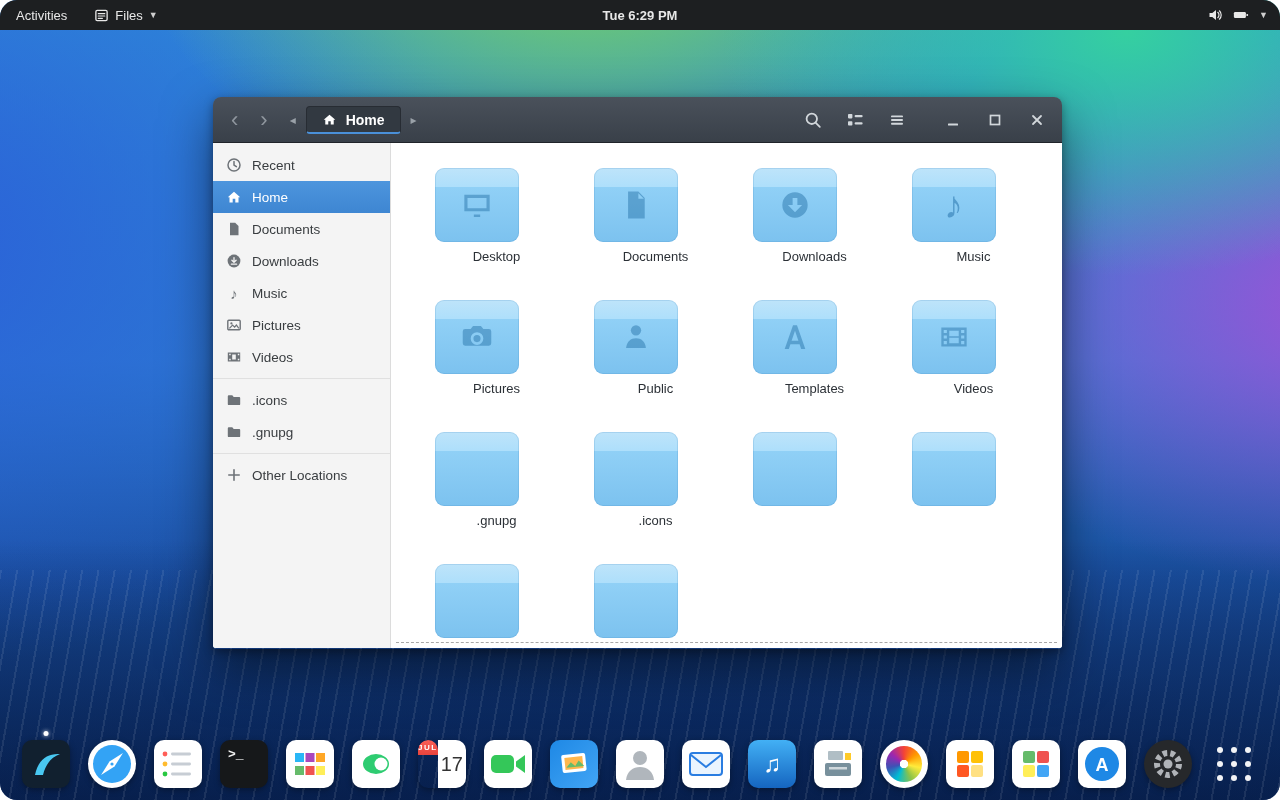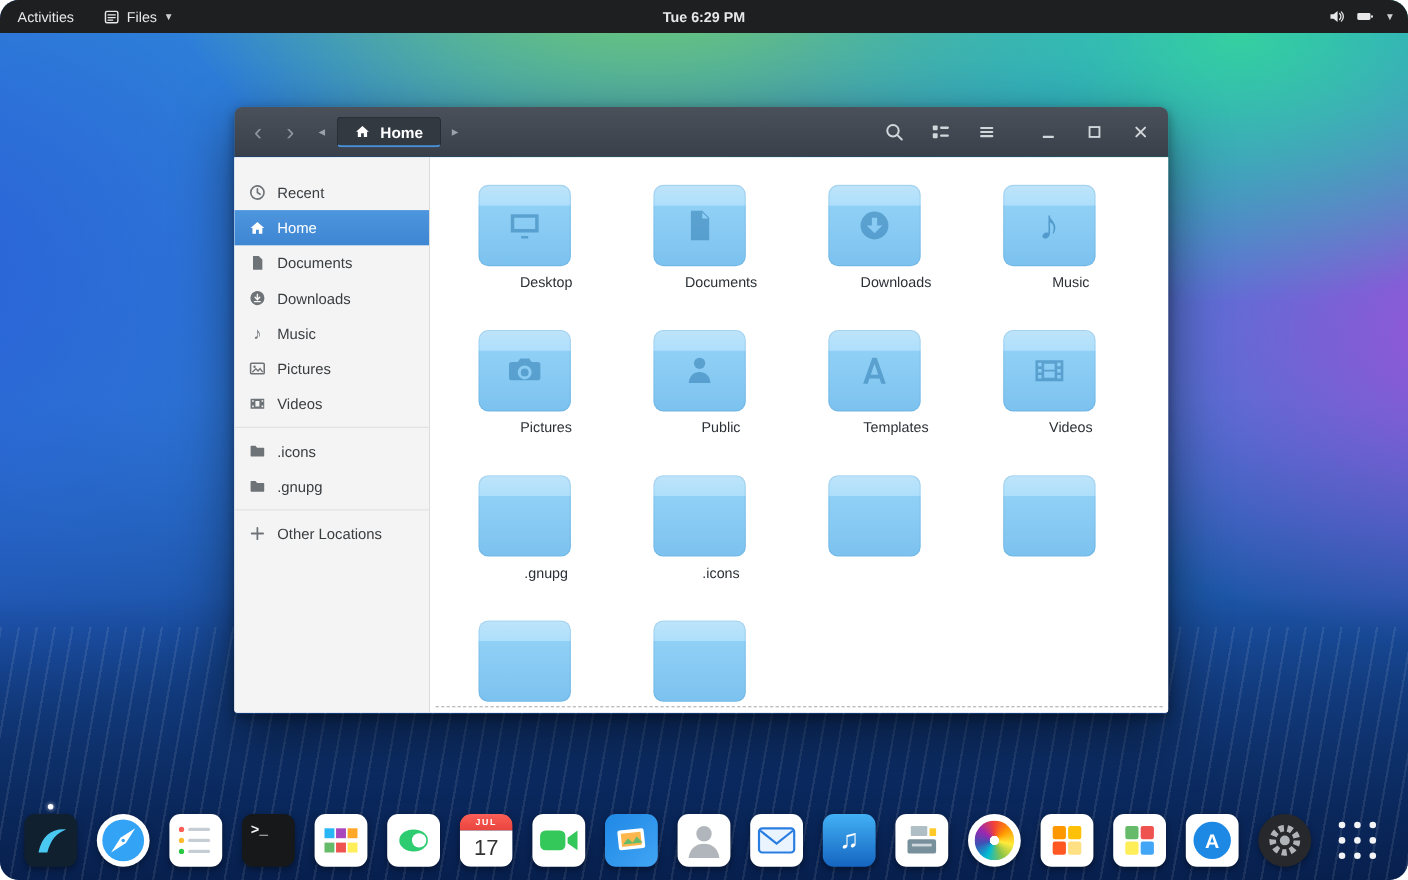--- a/index.html
+++ b/index.html
@@ -45,21 +45,21 @@
     border-bottom:2px solid #4a90d9; border-radius:4px; padding:5px 15px 4px 15px; color:#fff;
     font-weight:bold; font-size:14px; cursor:default; }
   .hb-actions { margin-left:auto; display:flex; align-items:center; gap:12px; }
   .hb-btn { width:30px; height:30px; display:flex; align-items:center; justify-content:center;
     border-radius:4px; cursor:default; }
   .wc-group { display:flex; align-items:center; gap:12px; margin-left:14px; }
 
   .window-body { display:flex; height:505px; background:#fff; border-radius:0 0 3px 3px; overflow:hidden; }
 
   
-  .sidebar { width:178px; flex-shrink:0; background:#f4f4f4; border-right:1px solid #dcdcdc; padding-top:16px; }
+  .sidebar { width:178px; flex-shrink:0; background:#f4f4f4; border-right:1px solid #dcdcdc; padding-top:6px; }
   .side-item { display:flex; align-items:center; height:32px; padding-left:13px; gap:10px;
     font-size:13.5px; color:#393d40; cursor:default; }
   .side-item.selected { background:linear-gradient(#4d95dd, #3e86d2); color:#fff; }
   .side-sep { height:1px; background:#e0e0e0; margin:5px 0; }
   .side-icon { width:16px; height:16px; display:flex; align-items:center; justify-content:center; }
   .glyph { font-size:15px; width:16px; text-align:center; display:inline-block; line-height:1; }
 
   
   .content { flex:1; position:relative; background:#fff; overflow:hidden; }
   .grid { display:grid; grid-template-columns:repeat(4, 159px); grid-auto-rows:132px; padding:25px 0 0 6px; }
@@ -77,21 +77,21 @@
     gap:18px; z-index:40; }
   .dock-item { position:relative; width:48px; height:48px; cursor:default; }
   .di { width:48px; height:48px; border-radius:10px; position:relative; overflow:hidden;
     box-shadow:0 2px 6px rgba(0,0,0,.35); }
   .di.circle { border-radius:50%; }
   .di.flat { box-shadow:none; }
   .run-dot { position:absolute; top:-9px; left:50%; transform:translateX(-50%); width:5px; height:5px;
     border-radius:50%; background:#fff; box-shadow:0 0 4px rgba(255,255,255,.9); }
   .term-glyph { position:absolute; top:7px; left:8px; color:#f2f2f2; font-family:"Liberation Mono", monospace;
     font-size:13px; font-weight:bold; }
-  .dk-cal { display:flex; flex-direction:column;justify-content:flex-end; }
+  .dk-cal { display:flex; flex-direction:row;justify-content:flex-end; }
   .cal-top { height:15px; background:linear-gradient(#fb5f57,#e8443d); color:#fff; font-size:8px;
     font-weight:bold; display:flex; align-items:center; justify-content:center; letter-spacing:1.5px;
     border-radius:10px 10px 0 0; }
   .cal-day { flex:1; display:flex; align-items:center; justify-content:center; font-size:20px;
     color:#333; background:#fff; }
   .center-glyph { position:absolute; inset:0; display:flex; align-items:center; justify-content:center;
     color:#fff; font-size:24px; }
   .pinwheel { position:absolute; inset:6px; border-radius:50%;
     background:radial-gradient(circle, #fff 0 4px, transparent 4.5px),
       conic-gradient(#f44336, #ff9800, #ffeb3b, #8bc34a, #00bcd4, #3f51b5, #9c27b0, #f44336); }

